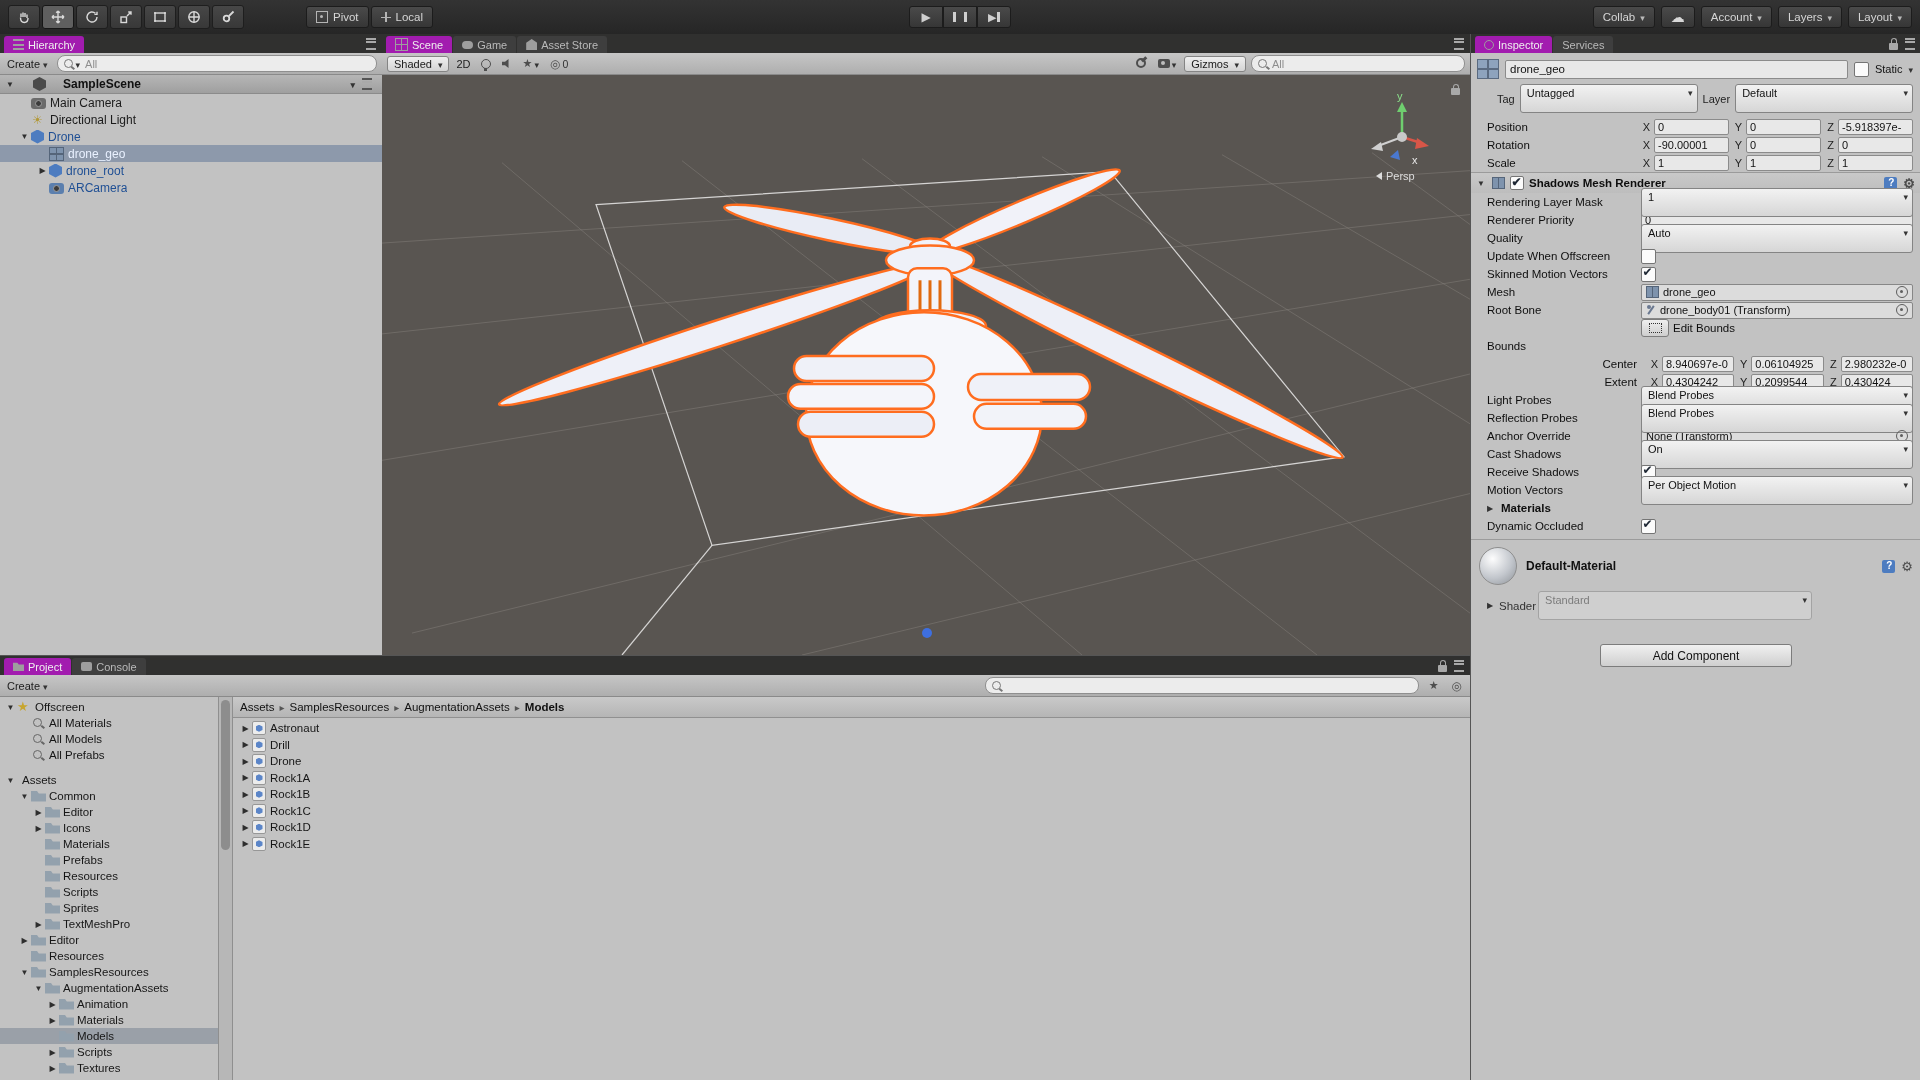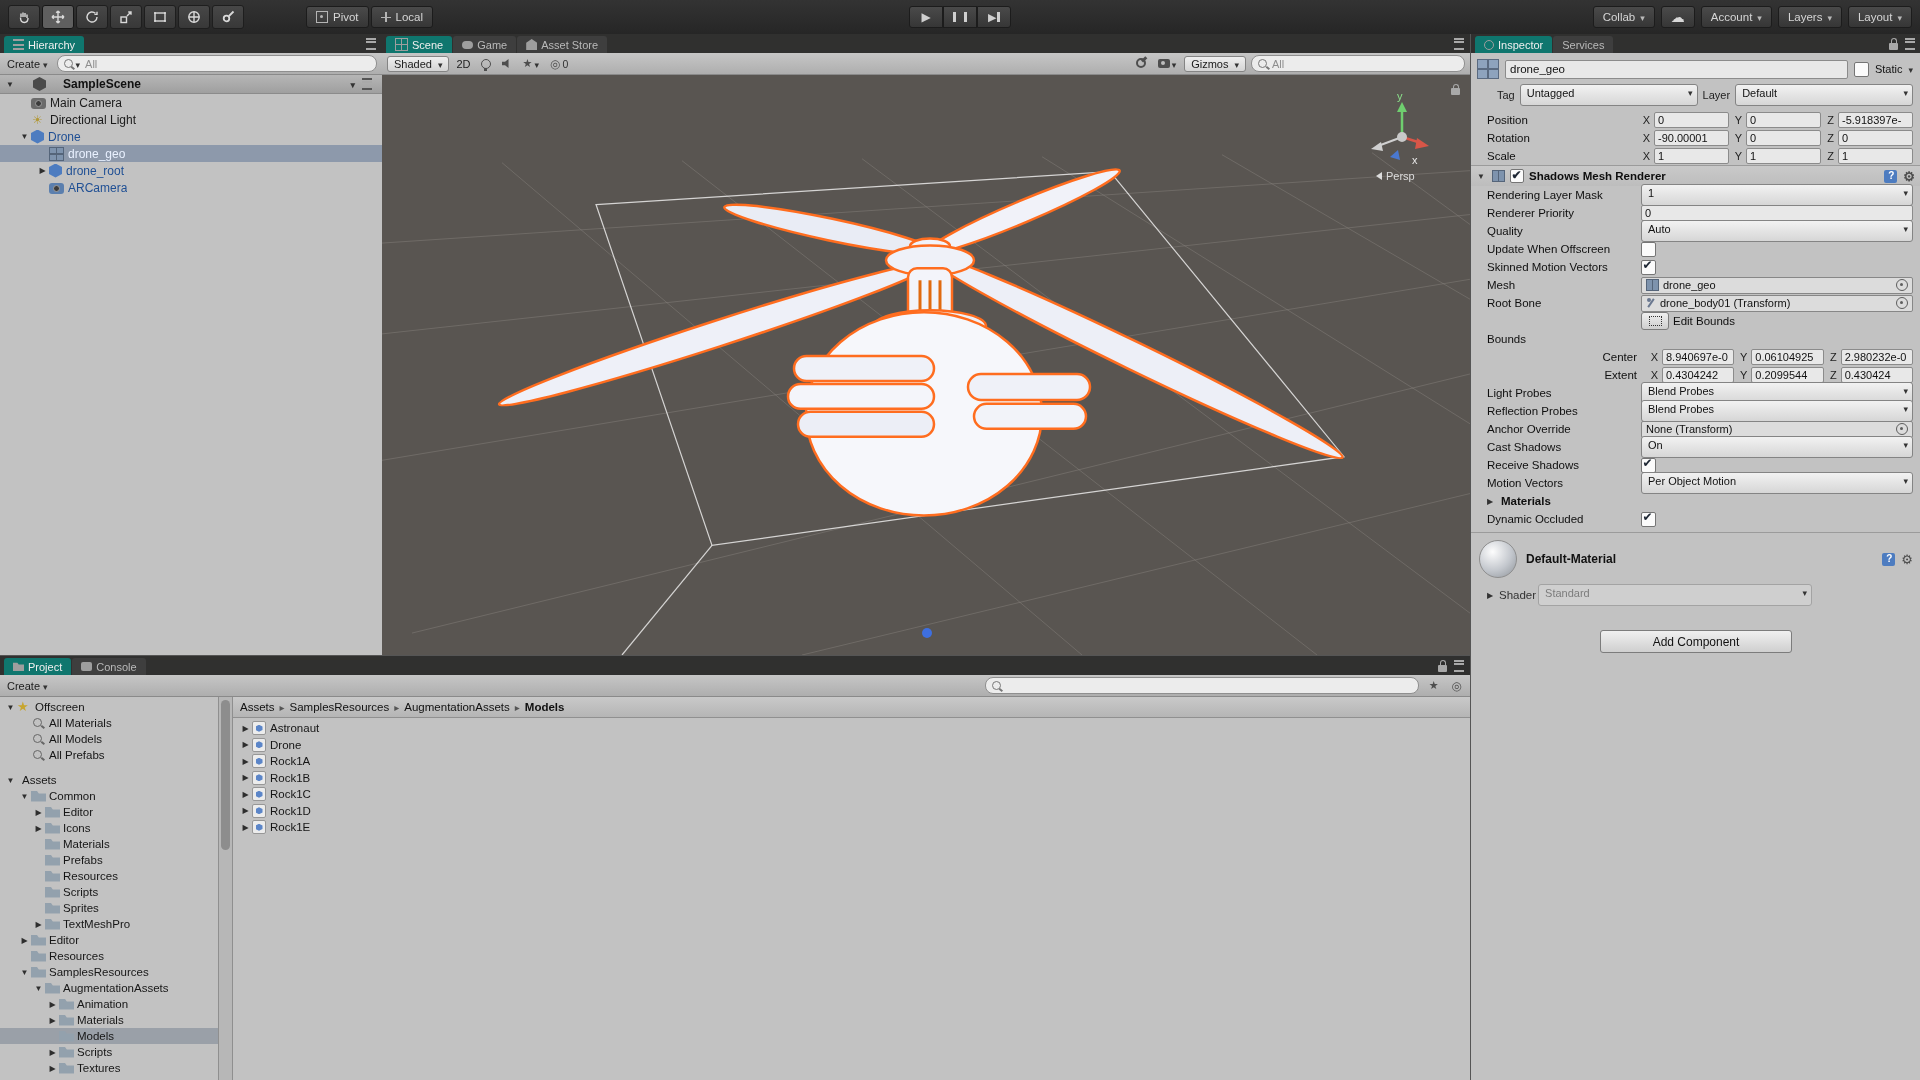--- a/index.html
+++ b/index.html
@@ -32,21 +32,21 @@
   .mi-pivot{width:10px;height:10px;border:1px solid #b5b5b5;position:relative;display:inline-block;}
   .mi-pivot::after{content:"";position:absolute;left:3px;top:3px;width:3px;height:3px;border-radius:50%;background:#b5b5b5;}
   .mi-local{width:10px;height:10px;position:relative;display:inline-block;}
   .mi-local::before{content:"";position:absolute;left:4.5px;top:0;width:1.5px;height:10px;background:#b5b5b5;}
   .mi-local::after{content:"";position:absolute;top:4.5px;left:0;height:1.5px;width:10px;background:#b5b5b5;}
   
   .panel{position:absolute;background:#c2c2c2;overflow:hidden;}
   .tabstrip{height:19px;background:#30302f;display:flex;align-items:flex-end;padding-left:4px;position:relative;}
   .tab{height:17px;display:flex;align-items:center;gap:4px;padding:0 9px;font-size:11px;color:#b9b9b9;
        background:#3e3e3e;border-radius:3px 3px 0 0;margin-right:1px;}
-  .tab.active{background:#0f766e;color:#efefef;}
+  .tab.active{background:#a21caf;color:#efefef;}
   .strip-icons{margin-left:auto;display:flex;align-items:center;gap:7px;padding-right:6px;height:100%;}
   .i-lock{width:9px;height:7px;background:#a9a9a9;border-radius:1px;position:relative;margin-top:5px;display:inline-block;}
   .i-lock::before{content:"";position:absolute;left:1.5px;top:-4.5px;width:4px;height:4px;border:1.5px solid #a9a9a9;border-bottom:none;border-radius:3px 3px 0 0;}
   .i-menu{width:10px;height:8px;border-top:2px solid #a9a9a9;border-bottom:2px solid #a9a9a9;position:relative;display:inline-block;}
   .i-menu::before{content:"";position:absolute;left:0;right:0;top:1px;height:2px;background:#a9a9a9;}
   .subbar{height:21px;background:linear-gradient(#c6c6c6,#aeaeae);border-bottom:1px solid #8a8a8a;
           display:flex;align-items:center;padding:0 5px;gap:7px;font-size:11px;}
   .flatbtn{background:none;border:none;font-family:inherit;font-size:11px;color:#1c1c1c;display:flex;align-items:center;gap:3px;padding:0 2px;}
   .searchbox{flex:1;height:15px;background:#ececec;border:1px solid #8f8f8f;border-radius:8px;
              display:flex;align-items:center;padding:0 6px;gap:3px;min-width:60px;}
@@ -169,21 +169,21 @@
   .mini-move::before{content:"";position:absolute;left:6px;top:0;width:1.5px;height:13px;background:#666;}
   .mini-move::after{content:"";position:absolute;top:6px;left:0;height:1.5px;width:13px;background:#666;}
   .irow{display:flex;align-items:center;gap:4px;height:18px;padding:0 8px 0 16px;font-size:11.5px;color:#0f0f0f;}
   .ilab{width:150px;flex:none;white-space:nowrap;overflow:hidden;}
   .ilab.right{text-align:right;padding-right:8px;}
   .ilab.bold{font-weight:bold;}
   .ax{width:9px;text-align:right;font-size:11px;color:#222;flex:none;}
   .vf{flex:1;min-width:0;height:14px;background:#e8e8e8;border:1px solid #8b8b8b;border-radius:2px;
       font-size:11px;padding:0 3px;color:#111;font-family:inherit;}
   .ddown{flex:1;position:relative;height:16px;background:linear-gradient(#f2f2f2,#d6d6d6);border:1px solid #848484;
-         border-radius:3px;font-size:11px;display:flex;align-items:center;padding:0 16px 4px 6px;color:#111;min-width:0;}
+         border-radius:3px;font-size:11px;display:flex;align-items:center;padding:0 16px 11px 6px;color:#111;min-width:0;}
   .ddown .ddtext{white-space:nowrap;overflow:hidden;}
   .ddown .crt{position:absolute;right:4px;top:1px;}
   .ddown.disabled{background:#cfcfcf;color:#7c7c7c;border-color:#a3a3a3;}
   .objf{flex:1;height:15px;display:flex;align-items:center;gap:4px;background:#dcdcdc;border:1px solid #878787;
         border-radius:2px;padding:0 4px;font-size:11px;color:#111;min-width:0;}
   .objf .otext{white-space:nowrap;overflow:hidden;}
   .picker{margin-left:auto;width:10px;height:10px;border-radius:50%;border:1px solid #5e5e5e;position:relative;flex:none;}
   .picker::after{content:"";position:absolute;left:3px;top:3px;width:3px;height:3px;border-radius:50%;background:#5e5e5e;}
   .mini-mesh{width:11px;height:10px;flex:none;background:#7e93ad;border:1px solid #55657a;
              background-image:linear-gradient(to right,transparent 45%,#55657a 45%,#55657a 55%,transparent 55%);}
@@ -694,20 +694,25 @@
             </div>
           </div>
         <div class="listwrap">
 
             <div class="lrow" data-arrow="collapsed">
               <span class="arw"></span>
               <span class="ico" data-icon="model"></span>
               <span class="lbl">Astronaut</span>
             </div>
 
+            <div class="lrow" data-arrow="collapsed">
+              <span class="arw"></span>
+              <span class="ico" data-icon="model"></span>
+              <span class="lbl">Drill</span>
+            </div>
 
             <div class="lrow" data-arrow="collapsed">
               <span class="arw"></span>
               <span class="ico" data-icon="model"></span>
               <span class="lbl">Drone</span>
             </div>
 
             <div class="lrow" data-arrow="collapsed">
               <span class="arw"></span>
               <span class="ico" data-icon="model"></span>

